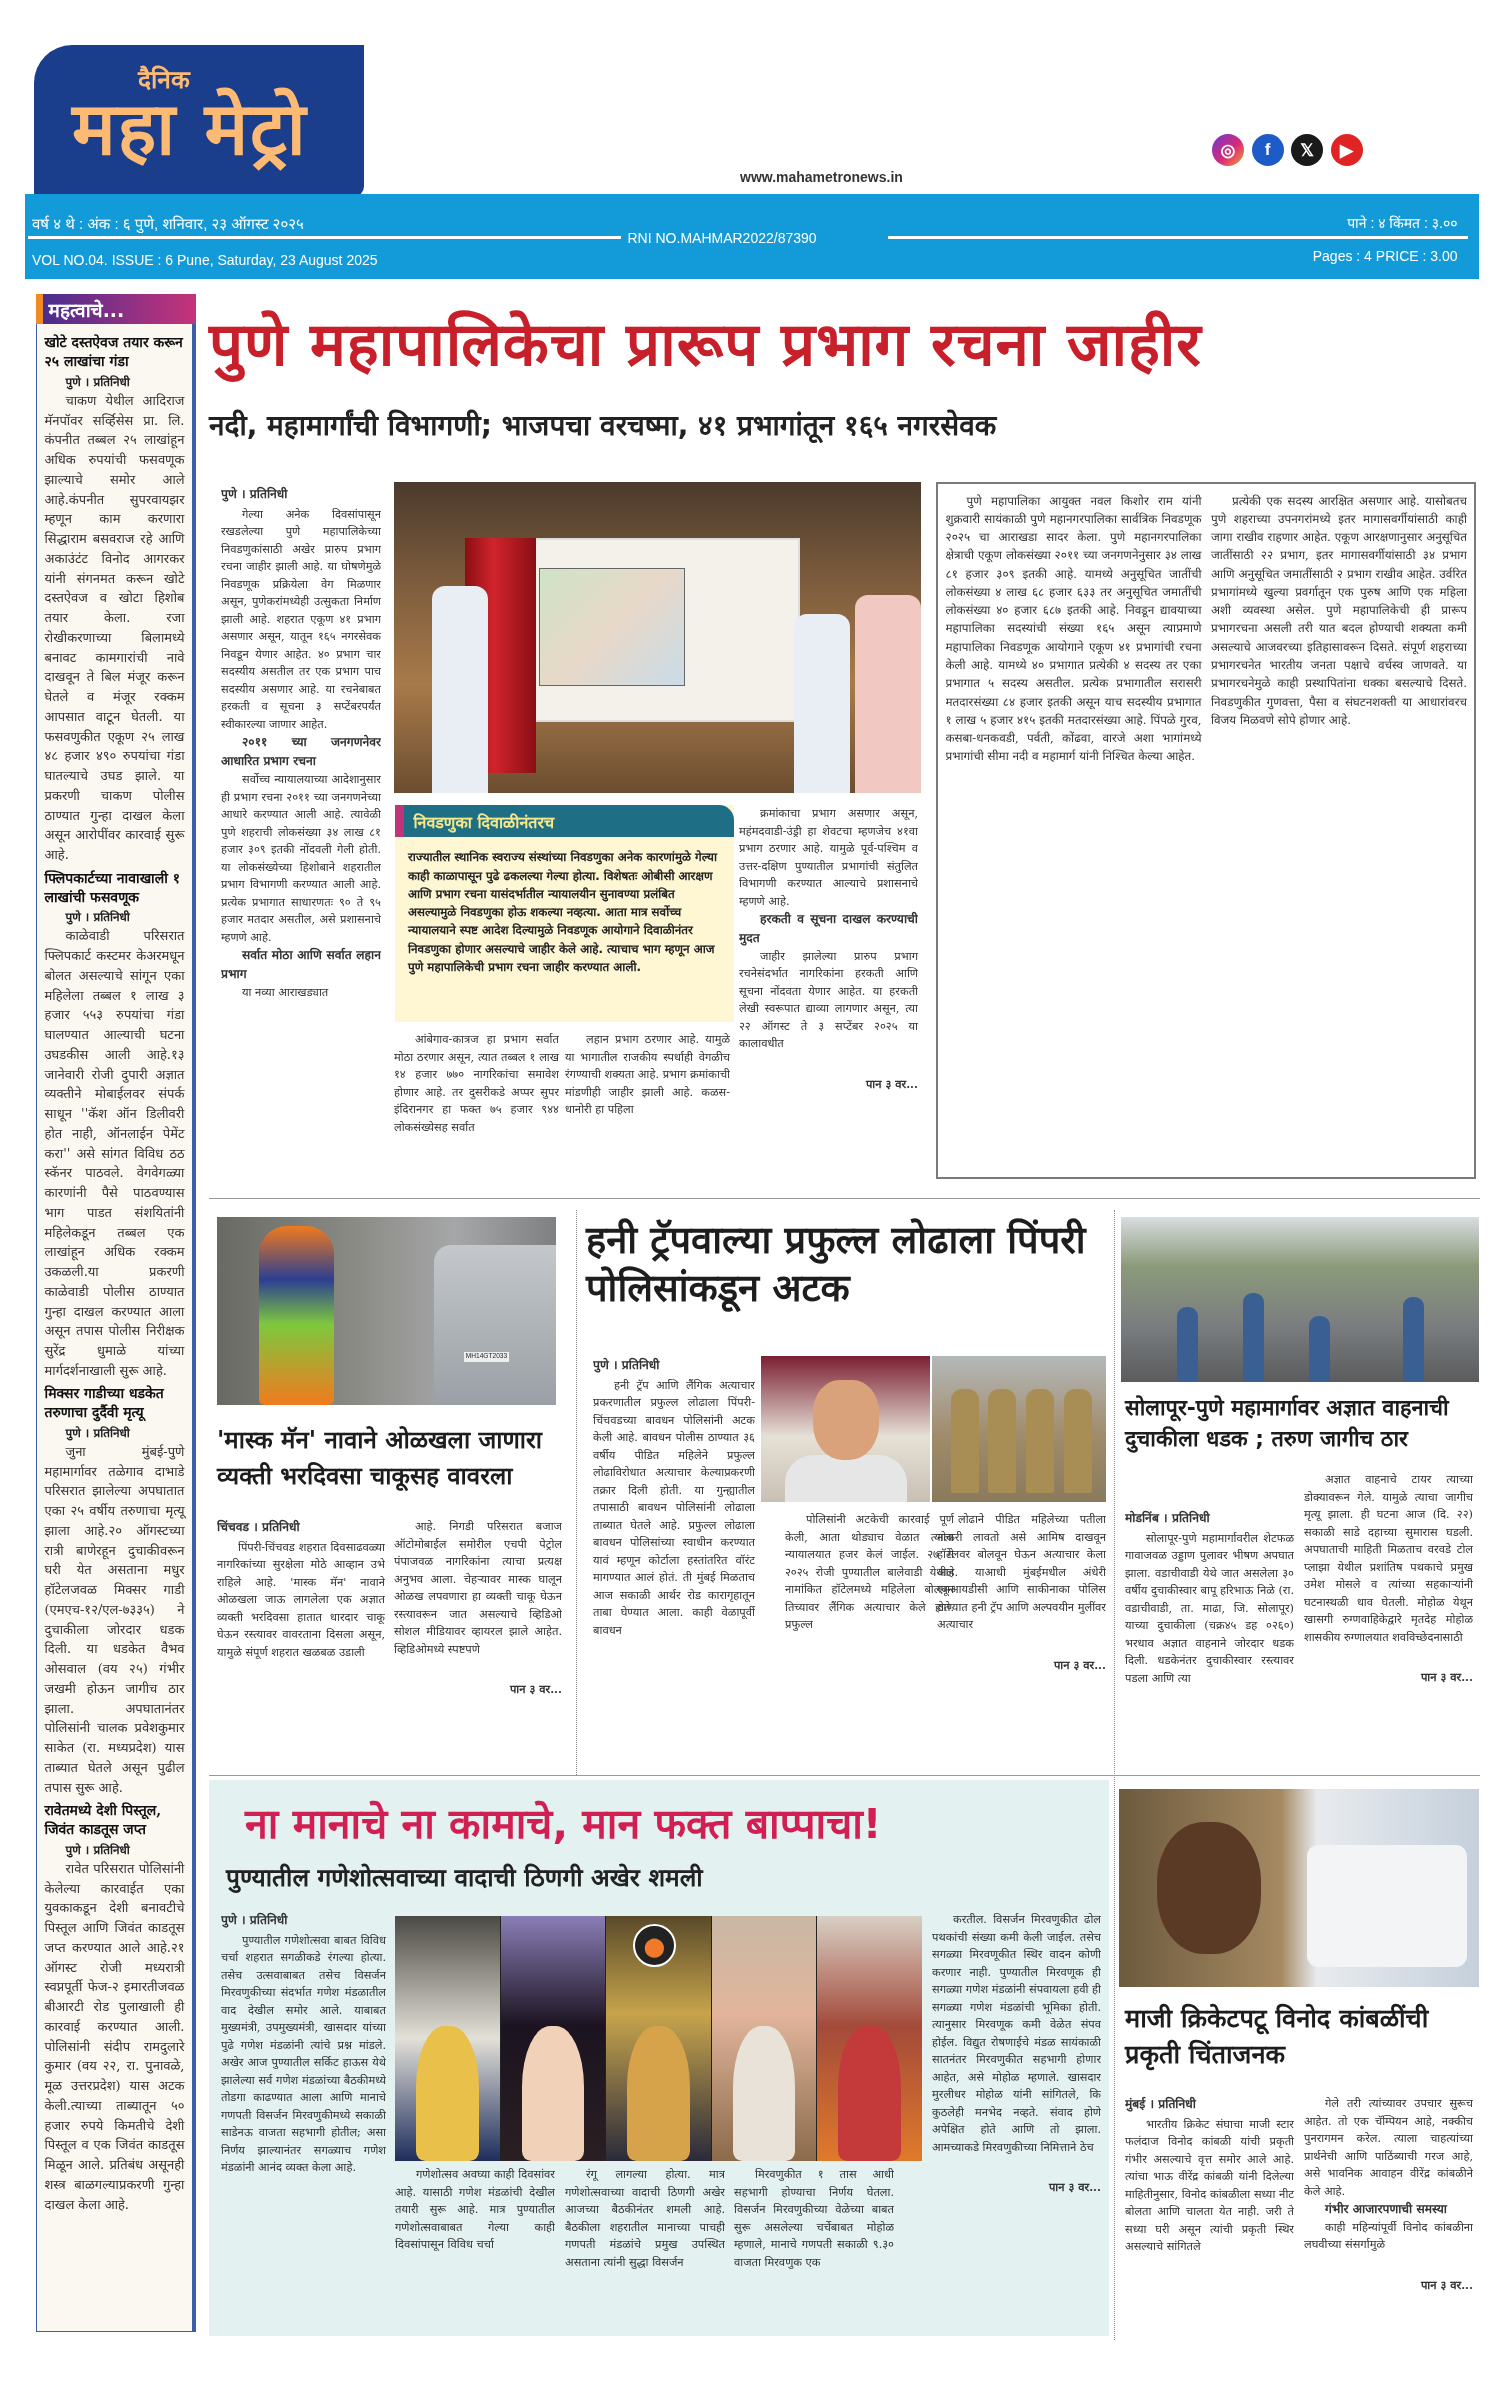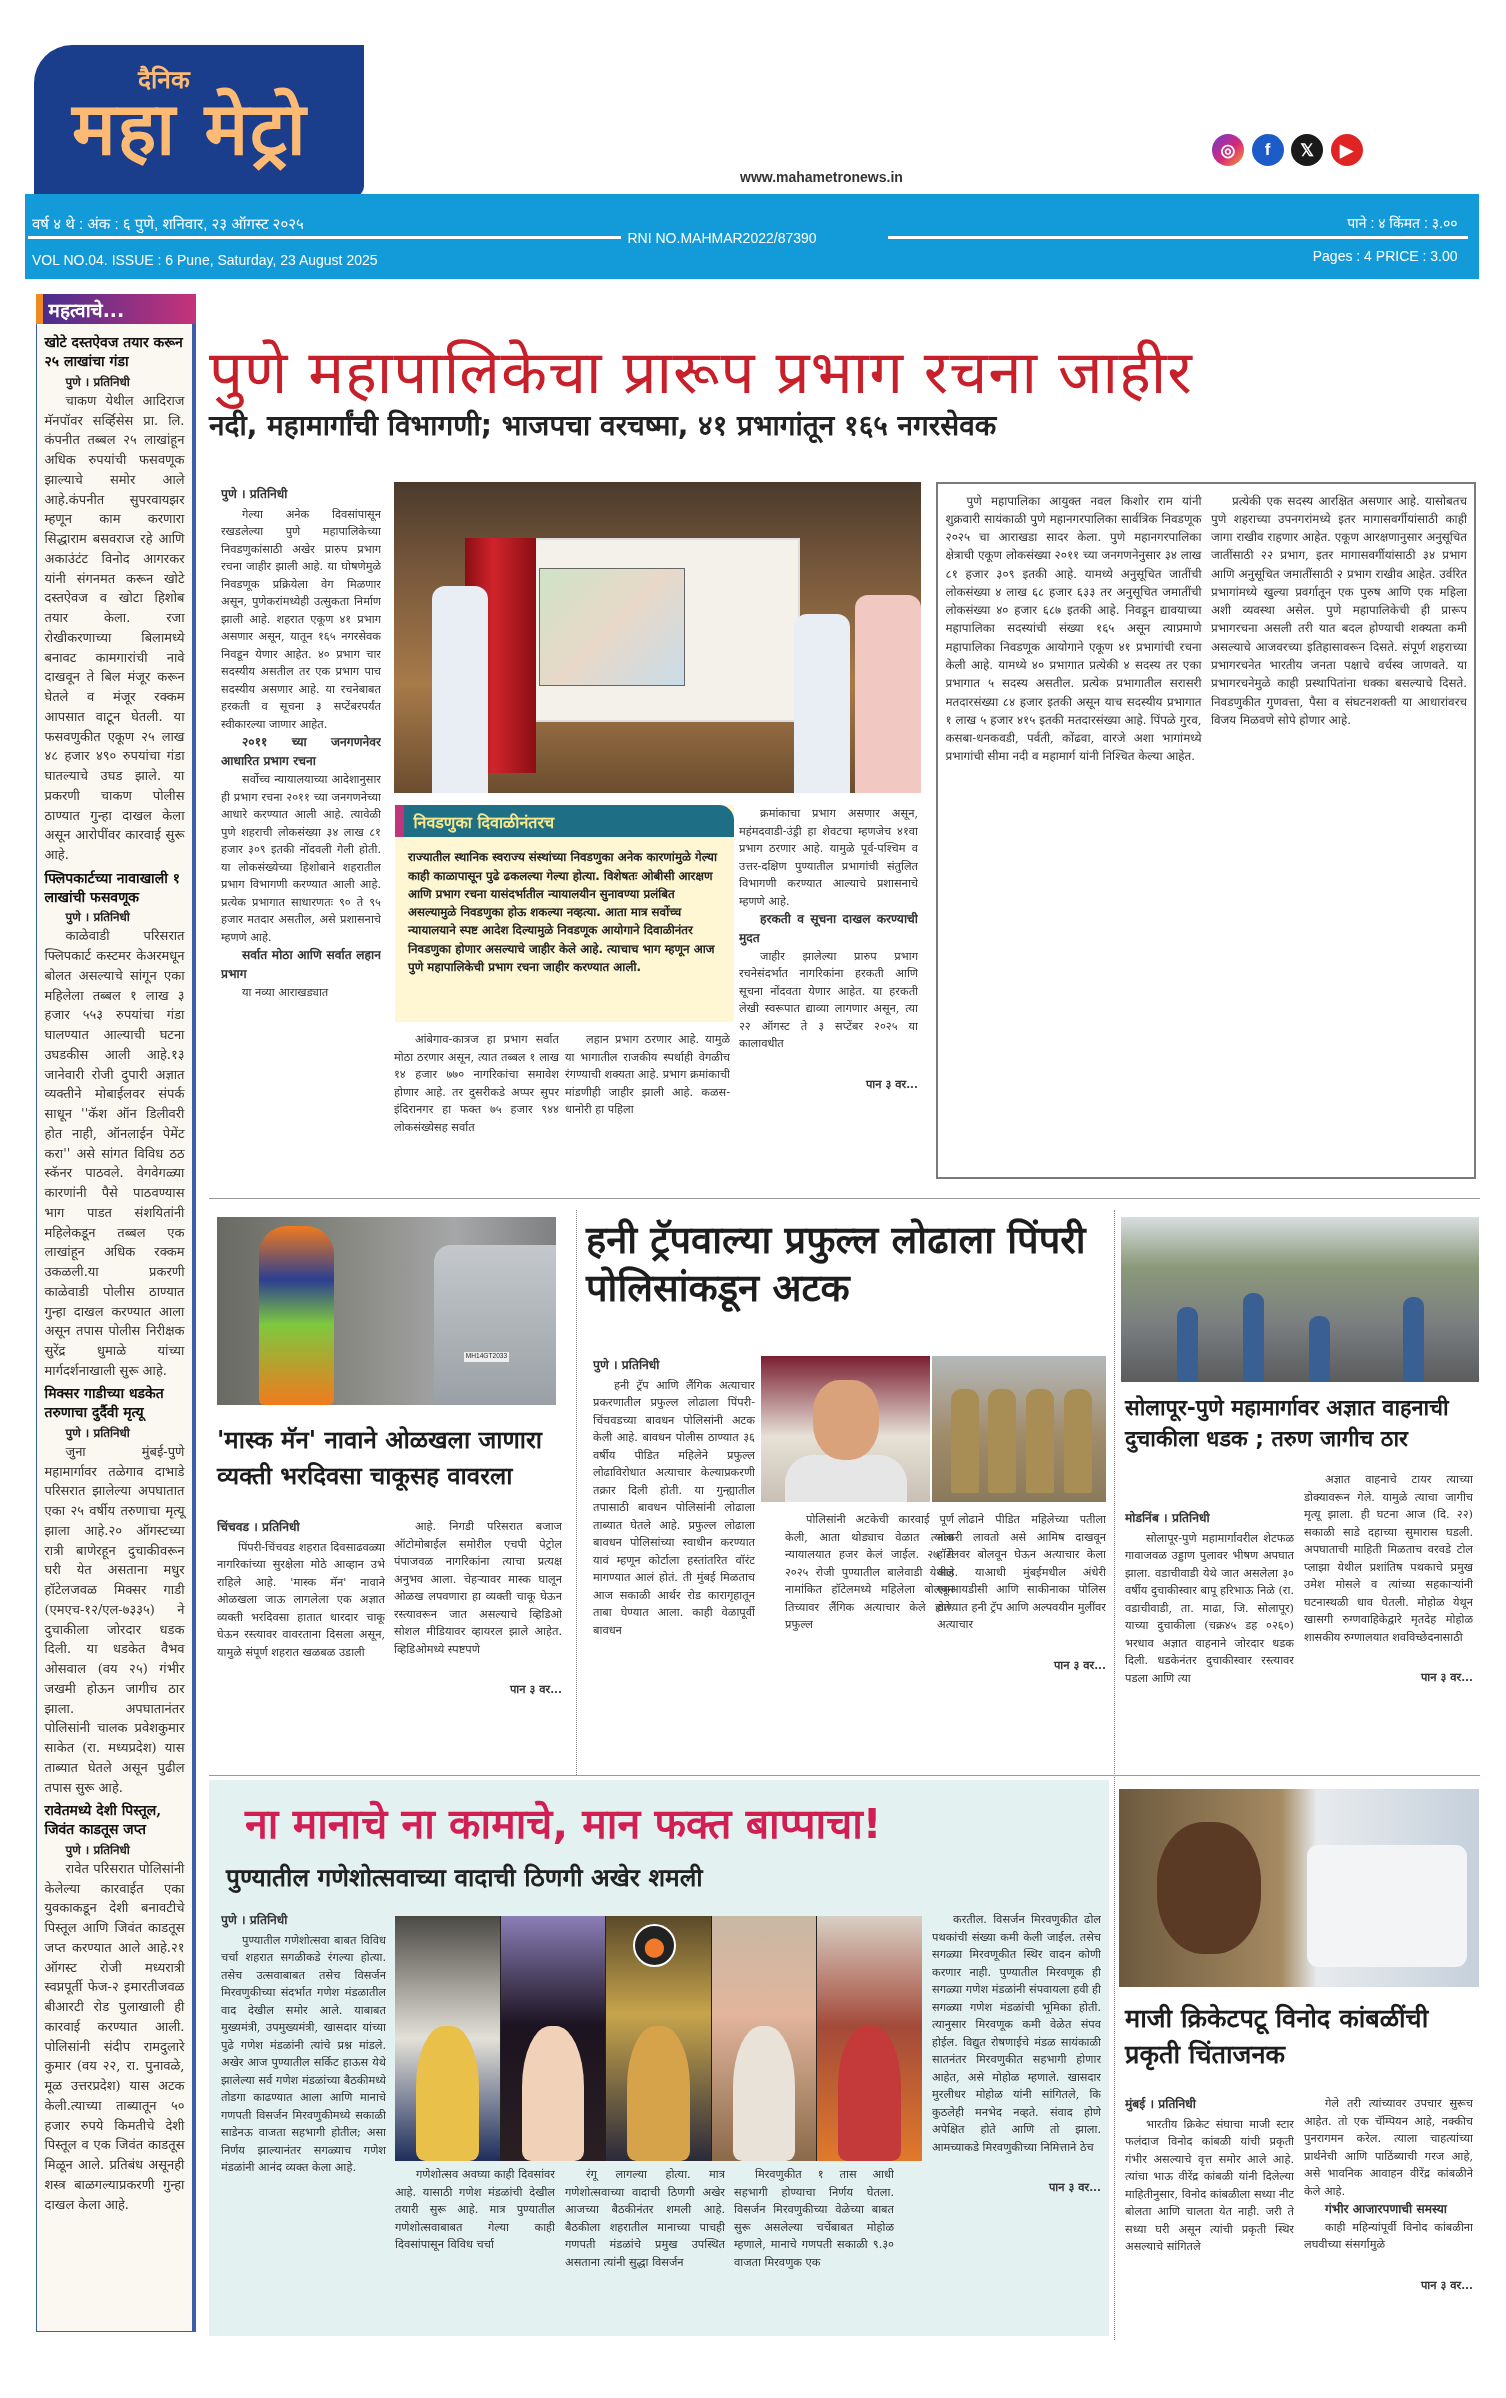--- a/index.html
+++ b/index.html
@@ -49,21 +49,21 @@
     border: 1.9px solid #3c5da8; border-right-width: 4.7px; border-top: none;
     background: #fbf7f1; padding: 5.6px 7.5px; height: 2008px; overflow: hidden;
   }
   .side-body h4 { font-size: 14px; line-height: 1.35; font-weight: bold; color: #111; margin-top: 3.8px; }
   .side-body .byline { font-size: 11.8px; font-weight: bold; padding-left: 21px; margin: 1.9px 0; }
   .side-body p { font-size: 13px; line-height: 1.52; text-align: justify; text-indent: 21px; color: #333; }
 
   
   .headline-main {
     position: absolute; left: 209px; top: 301px; width: 1271px;
-    color: #c8202a; font-size: 60px; font-weight: normal; font-family: "DejaVu Sans", sans-serif; letter-spacing: 0.9px; margin-top: 28px;
+    color: #c8202a; font-size: 60px; font-weight: bold; font-family: "DejaVu Sans", sans-serif; letter-spacing: 0.9px;
   }
   .subhead-main {
     position: absolute; left: 209px; top: 405px; width: 1271px;
     font-size: 28px; font-family: "DejaVu Sans", sans-serif; color: #222;
   }
   .col { position: absolute; font-size: 11.3px; line-height: 1.55; text-align: justify; color: #333; overflow: hidden; }
   .col .byline { font-weight: bold; font-size: 12.2px; margin-bottom: 1.9px; }
   .col p { text-indent: 21px; }
   .col .subh { font-weight: bold; font-size: 12.2px; text-indent: 21px; }
   .col .cont { text-align: right; font-weight: bold; font-size: 11.3px; margin-top: 23px; }

